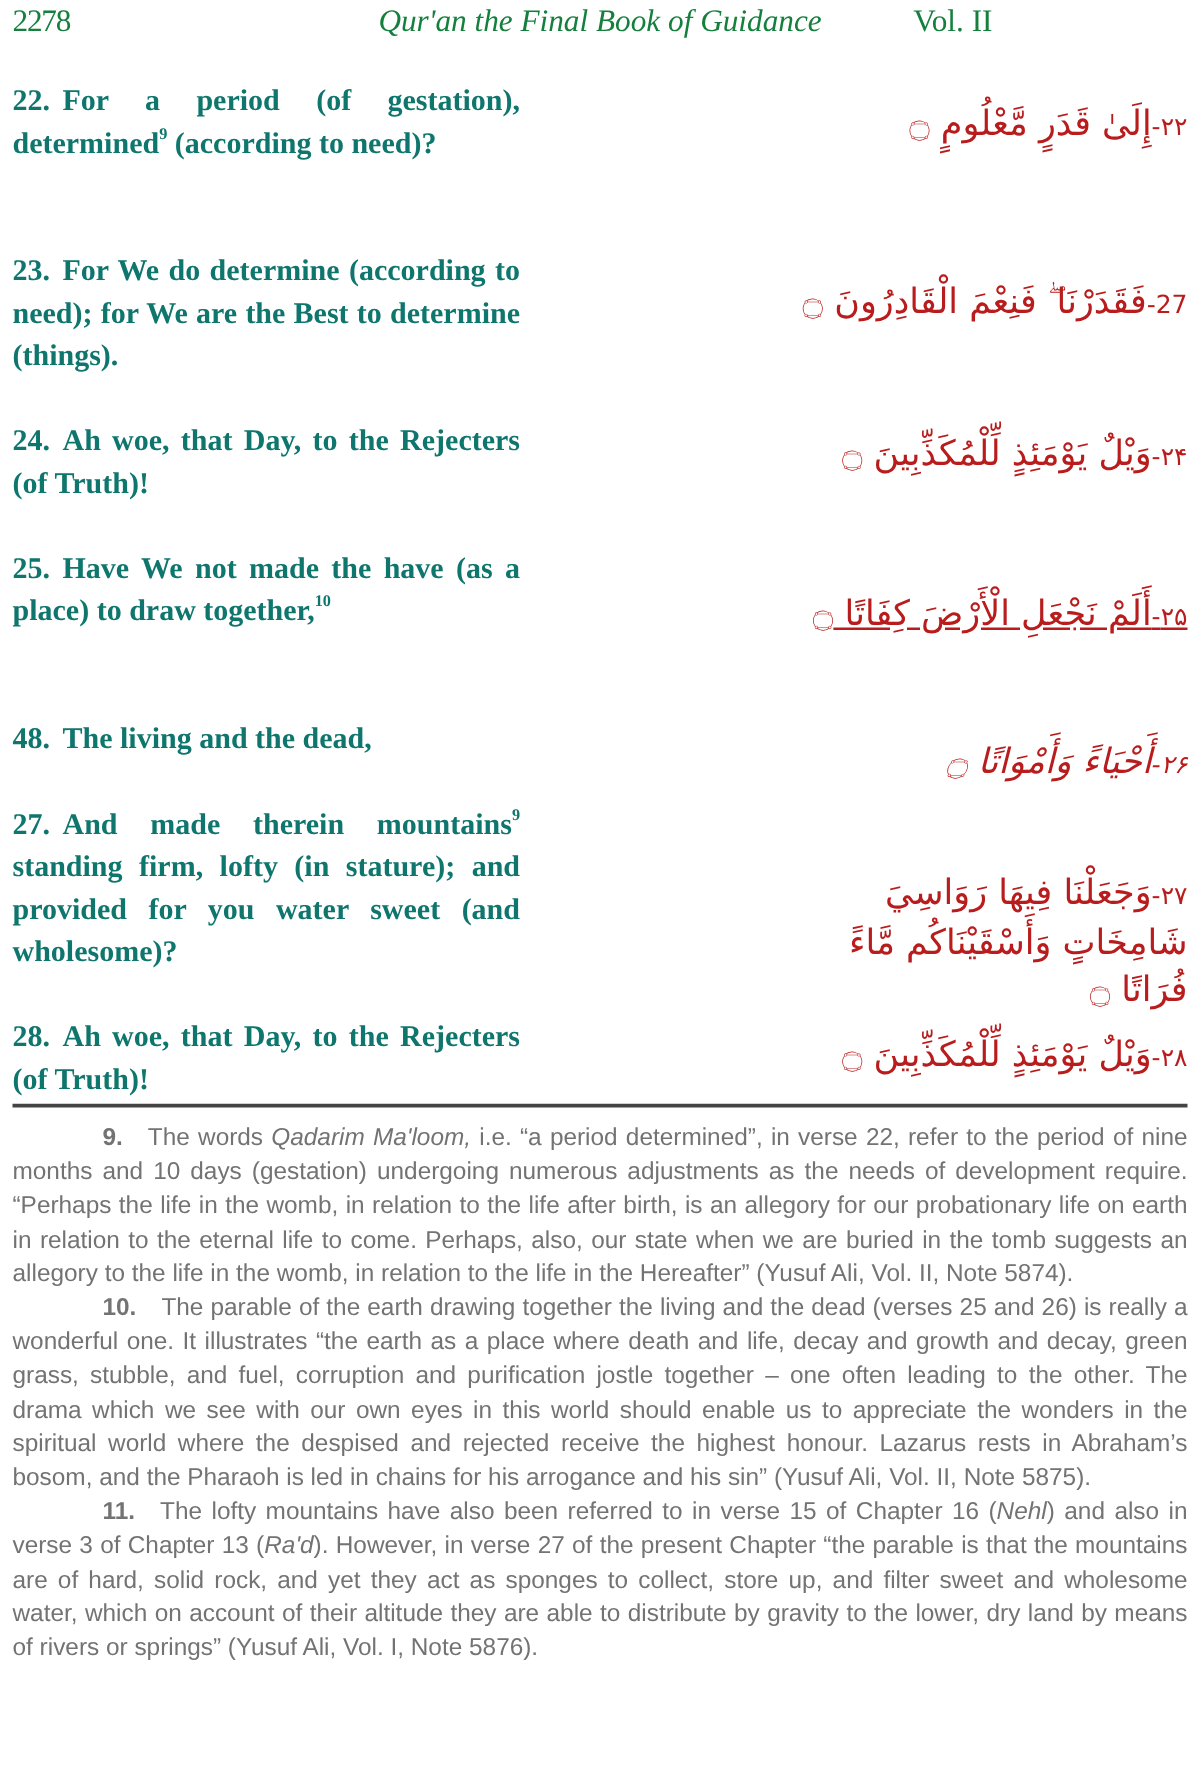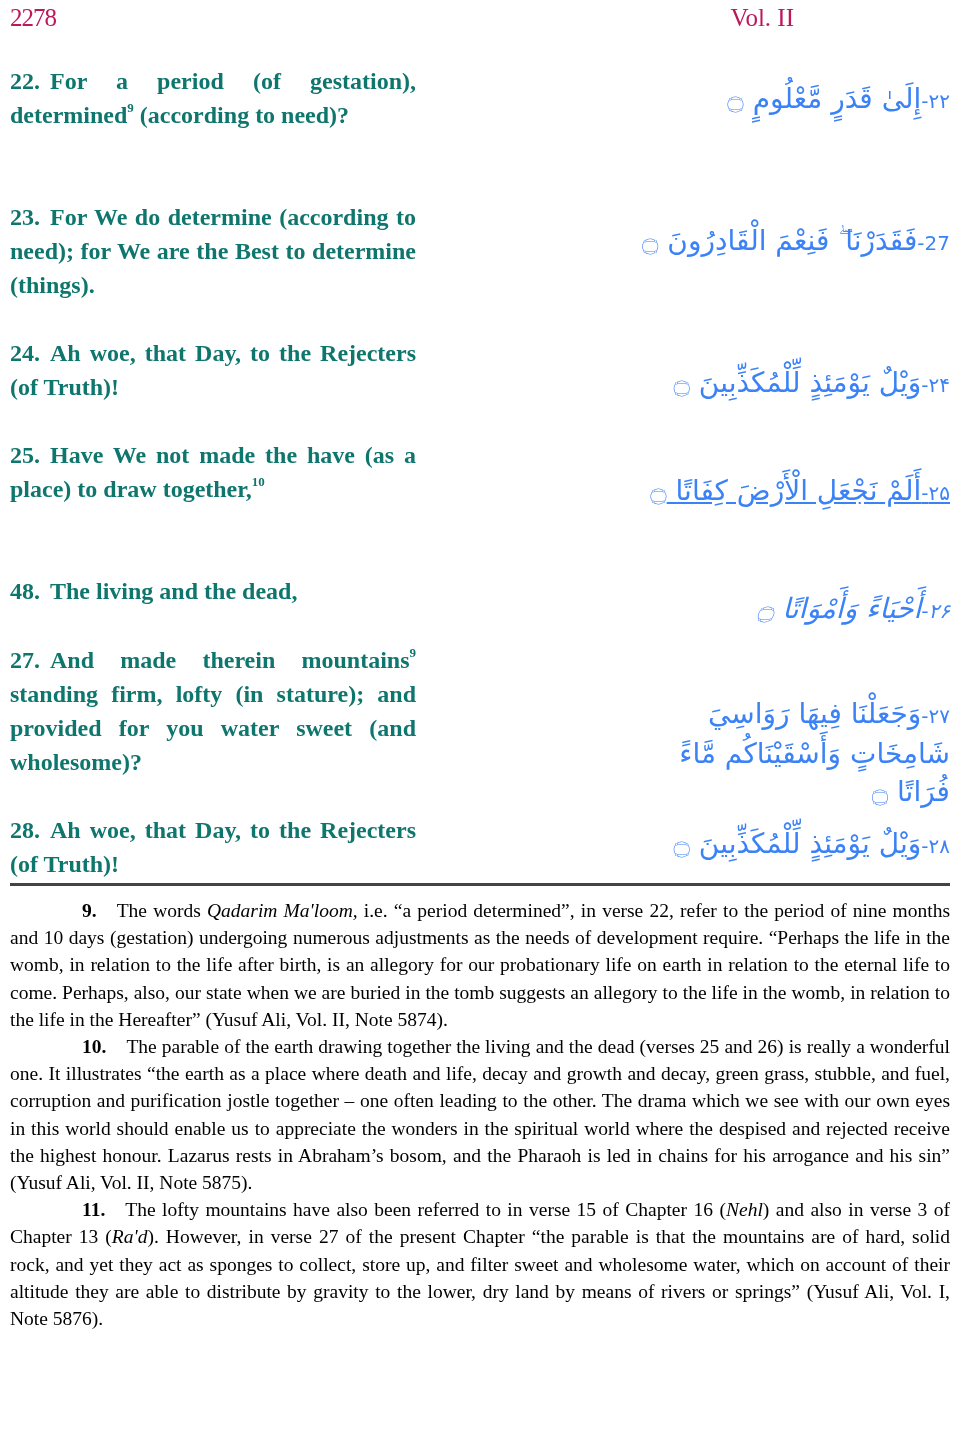--- a/index.html
+++ b/index.html
@@ -1,40 +1,41 @@
 <!DOCTYPE html>
 <html><head>
 <meta charset="utf-8">
 <style>
   html, body { margin: 0; padding: 0; background: #ffffff; }
   body { width: 960px; height: 1430px; position: relative; overflow: hidden; color: #111; }
-  .header { position: absolute; left: 0; top: 0; width: 804px; height: 40px; font-family: "Liberation Serif", serif; font-size: 25px; color: #be185d; }
+  .header { position: absolute; left: 0; top: 0; width: 804px; height: 40px; font-family: "Liberation Serif", serif; font-size: 25px; color: #15803d; }
   .header .pagenum { position: absolute; left: 10px; top: 4px; letter-spacing: -1px; }
   .header .title { position: absolute; left: 0; width: 960px; top: 4px; text-align: center; font-style: italic; }
   .header .vol { position: absolute; right: 10px; top: 4px; }
 
   .verse { position: absolute; left: 0; width: 960px; }
   .verse .en { position: absolute; left: 10px; width: 406px; font-family: "Liberation Serif", serif; font-weight: bold; font-size: 24px; line-height: 34px; text-align: justify; text-align-last: left; color: #0f766e; }
   .verse .en .num { margin-right: 10px; }
   .verse .en sup { font-size: 13px; line-height: 0; position: relative; top: -2px; }
-  .verse .ar { position: absolute; right: 10px; width: 400px; direction: rtl; text-align: right; font-family: "DejaVu Sans", sans-serif; font-size: 28px; line-height: 38px; color: #3b82f6; }
+  .verse .ar { position: absolute; right: 10px; width: 400px; direction: rtl; text-align: right; font-family: "DejaVu Sans", sans-serif; font-size: 28px; line-height: 38px; color: #b91c1c; }
   .verse .ar .anum { font-size: 20px; }
 
   .divider { position: absolute; left: 10px; top: 883px; width: 940px; height: 3px; background: #444; }
 
-  .notes { position: absolute; left: 10px; top: 897px; width: 940px; font-family: Liberation Serif, serif; font-size: 19.5px; line-height: 27.2px; color: #000000; text-align: justify; text-align-last: left; }
+  .notes { position: absolute; left: 10px; top: 897px; width: 940px; font-family: Liberation Sans, sans-serif; font-size: 19.5px; line-height: 27.2px; color: #737373; text-align: justify; text-align-last: left; }
   .note { margin: 0; text-indent: 72px; }
   .note .nnum { font-weight: bold; margin-right: 20px; }
   .note i { font-style: italic; }
 </style>
 </head>
 <body>
 
 <div class="header">
   <span class="pagenum">2278</span>
+  <span class="title">Qur'an the Final Book of Guidance</span>
   <span class="vol">Vol. II</span>
 </div>
 
 <div class="verse" style="top:64px;">
   <div class="en">
     <span class="num">22.</span><span>For a period (of gestation), determined</span><sup>9</sup><span> (according to need)?</span>
   </div>
   <div class="ar" style="top:16px;">
     <span class="anum">۲۲-</span><span>إِلَىٰ قَدَرٍ مَّعْلُومٍ ۝</span>
   </div>
@@ -46,21 +47,21 @@
   </div>
   <div class="ar" style="top:22px;">
     <span class="anum">27-</span><span>فَقَدَرْنَا ۖ فَنِعْمَ الْقَادِرُونَ ۝</span>
   </div>
 </div>
 
 <div class="verse" style="top:336px;">
   <div class="en">
     <span class="num">24.</span><span>Ah woe, that Day, to the Rejecters (of Truth)!</span>
   </div>
-  <div class="ar" style="top:8px;margin-top:20px;">
+  <div class="ar" style="top:8px;">
     <span class="anum">۲۴-</span><span>وَيْلٌ يَوْمَئِذٍ لِّلْمُكَذِّبِينَ ۝</span>
   </div>
 </div>
 
 <div class="verse" style="top:438px;">
   <div class="en">
     <span class="num">25.</span><span>Have We not made the have (as a place) to draw together,</span><sup>10</sup>
   </div>
   <div class="ar" style="top:34px;text-decoration:underline;">
     <span class="anum">۲۵-</span><span>أَلَمْ نَجْعَلِ الْأَرْضَ كِفَاتًا ۝</span>

